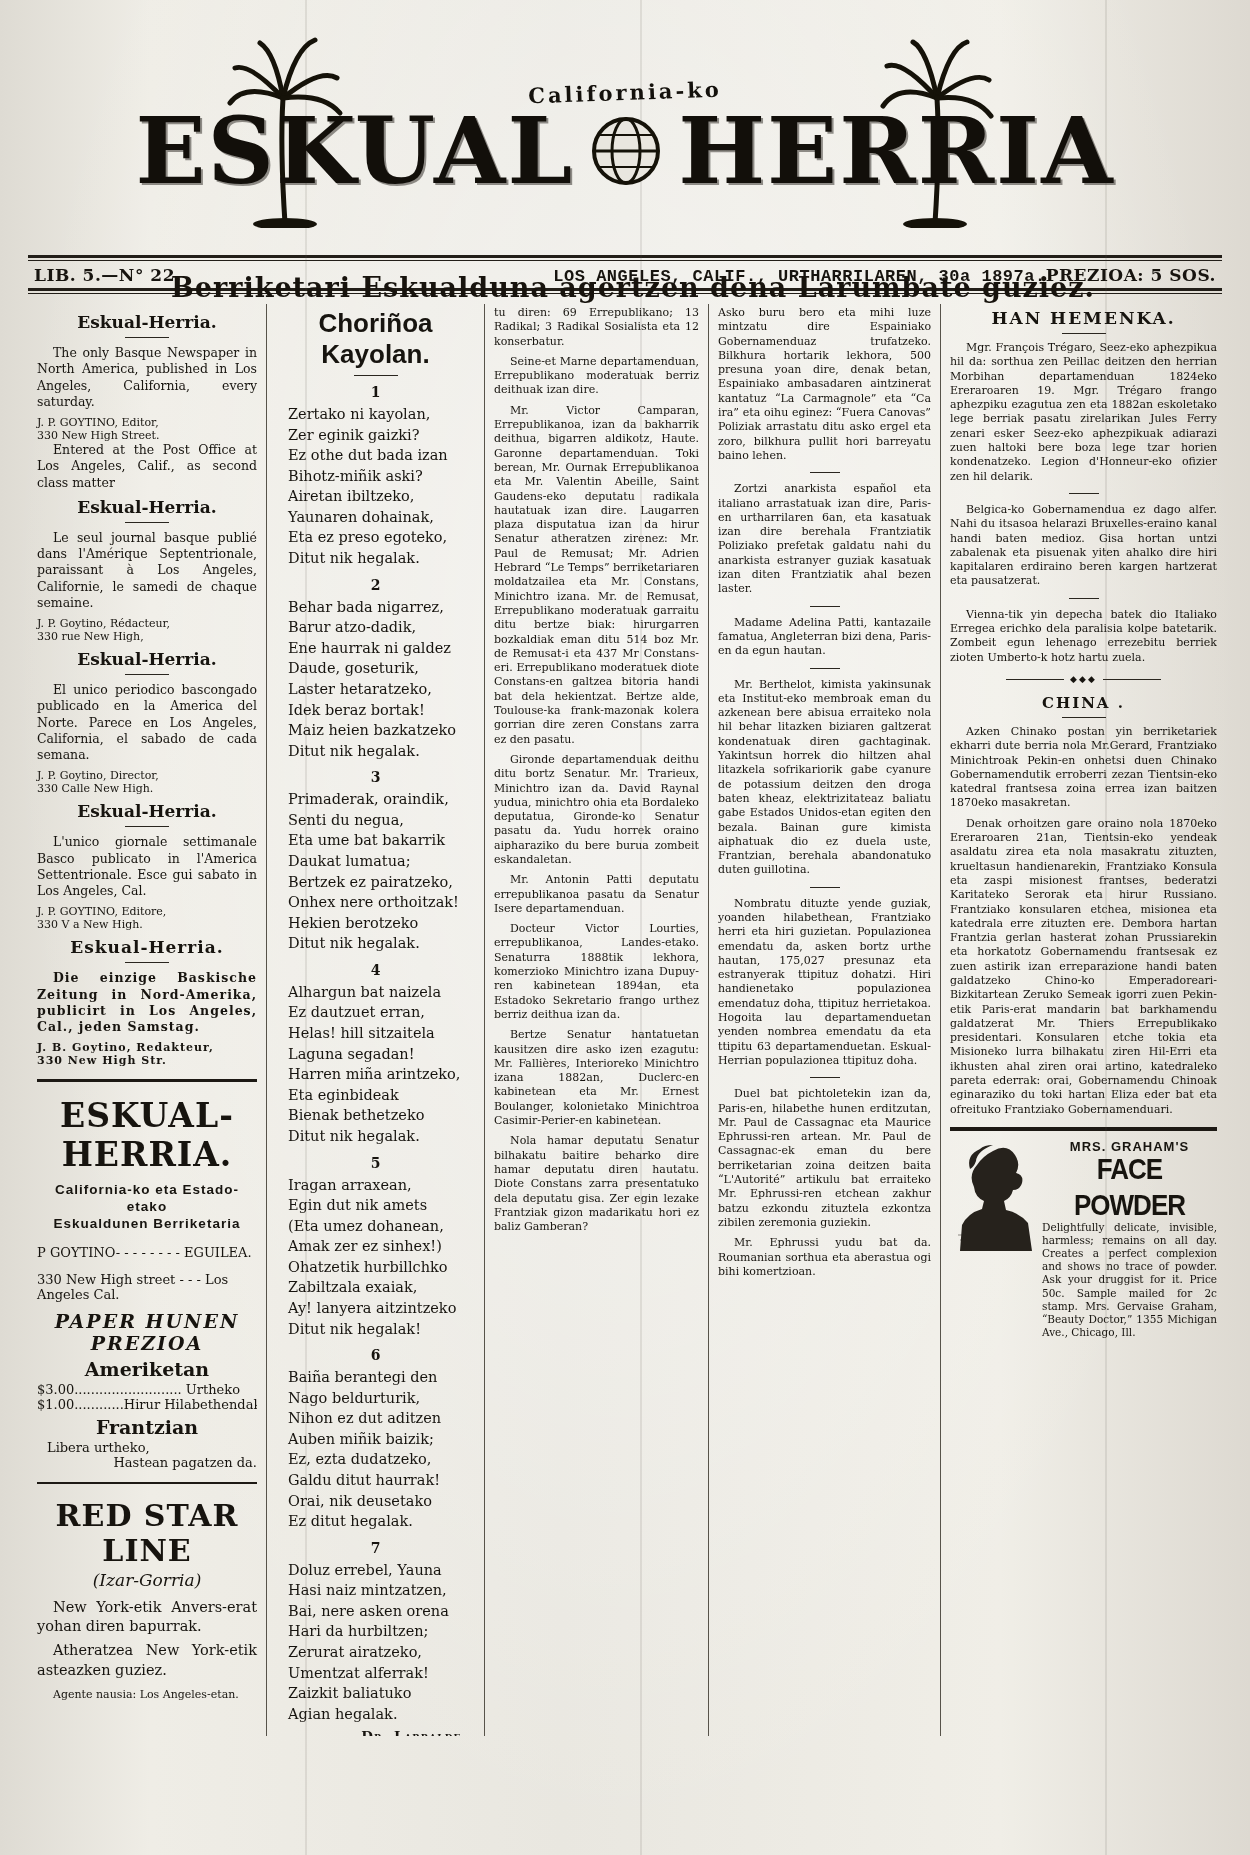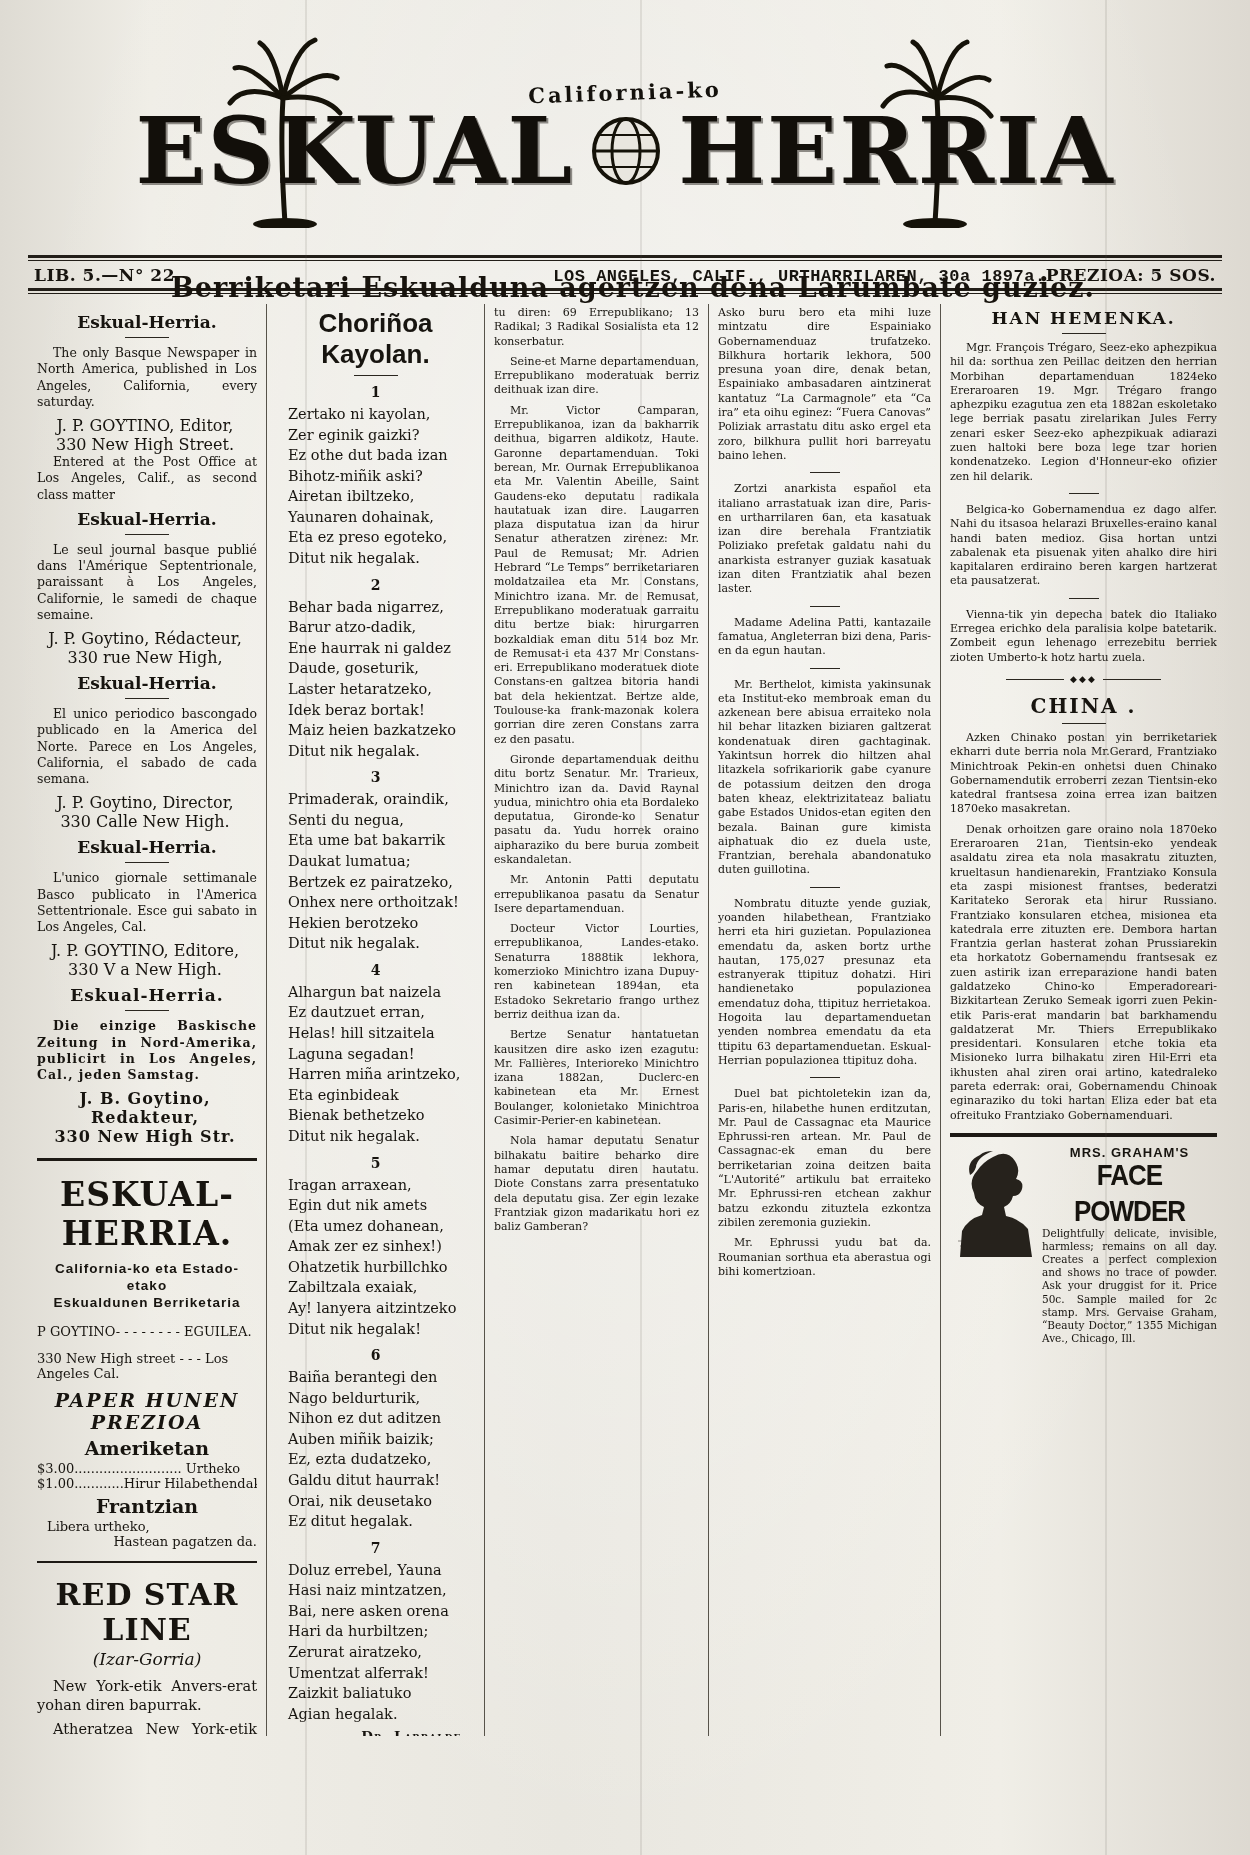--- a/index.html
+++ b/index.html
@@ -52,21 +52,21 @@
   
   .chead { text-align:center; font-weight:bold; font-size:17px; margin:6px 0 2px; }
   .chead-caps { text-align:center; font-weight:bold; font-size:17px; letter-spacing:2px; margin:10px 0 2px; }
   .rule-sm { width:44px; border-top:1px solid #2a261f; margin:5px auto 7px; }
   .rule-xs { width:30px; border-top:1px solid #2a261f; margin:9px auto; }
   .orn { display:flex; align-items:center; justify-content:center; gap:6px; margin:10px 0; }
   .orn .l { width:58px; border-top:1px solid #2a261f; }
   .orn .d { font-size:9px; letter-spacing:2px; line-height:1; }
   .para { font-size:11px; line-height:1.3; text-align:justify; text-indent:16px; margin:0 0 6px; }
   .para-sm { font-size:12.5px; }
-  .sig-r { text-align:center; font-size:16px; padding-right:4px; }
+  .sig-r { text-align:left; font-size:11px; padding-right:4px; }
   .pre { white-space:pre-line; }
   .fraktur { font-weight:bold; letter-spacing:1px; }
   
   .big-title { text-align:center; font-weight:bold; font-size:33px; letter-spacing:1px; margin:14px 0 8px; }
   .thick-rule { border-top:3px solid #1d1914; margin:12px 0 0; }
   .tagline { text-align:center; font-family:"Liberation Sans", sans-serif; font-weight:bold; font-size:13.5px; letter-spacing:1px; line-height:1.25; }
   .publine { font-size:13px; margin-top:12px; }
   .price-t { text-align:center; font-style:italic; font-weight:bold; font-size:19px; letter-spacing:2px; margin:8px 0 2px; }
   .price-s { text-align:center; font-weight:bold; font-size:19px; margin:4px 0 2px; }
   .price-l { font-size:13px; white-space:nowrap; overflow:hidden; }
@@ -297,21 +297,21 @@
       <div class="para">Mgr. François Trégaro, Seez-eko aphezpikua hil da: sorthua zen Peillac deitzen den herrian Morbihan departamenduan 1824eko Ereraroaren 19. Mgr. Trégaro frango aphezpiku ezagutua zen eta 1882an eskoletako lege berriak pasatu zirelarikan Jules Ferry zenari esker Seez-eko aphezpikuak adiarazi zuen haltoki bere boza lege tzar horien kondenatzeko. Legion d'Honneur-eko ofizier zen hil delarik.</div>
       <div class="rule-xs"></div>
       <div class="para">Belgica-ko Gobernamendua ez dago alfer. Nahi du itsasoa helarazi Bruxelles-eraino kanal handi baten medioz. Gisa hortan untzi zabalenak eta pisuenak yiten ahalko dire hiri kapitalaren erdiraino beren kargen hartzerat eta pausatzerat.</div>
       <div class="rule-xs"></div>
       <div class="para">Vienna-tik yin depecha batek dio Italiako Erregea erichko dela paralisia kolpe batetarik. Zombeit egun lehenago errezebitu berriek zioten Umberto-k hotz hartu zuela.</div>
       <div class="orn">
           <span class="l"></span>
           <span class="d">◆◆◆</span>
           <span class="l"></span>
         </div>
-      <div class="chead-caps" style="font-size:20px">CHINA .</div>
+      <div class="chead-caps" style="font-size:15px">CHINA .</div>
       <div class="rule-sm"></div>
       <div class="para">Azken Chinako postan yin berriketariek ekharri dute berria nola Mr.Gerard, Frantziako Minichtroak Pekin-en onhetsi duen Chinako Gobernamendutik erroberri zezan Tientsin-eko katedral frantsesa zoina errea izan baitzen 1870eko masakretan.</div>
       <div class="para">Denak orhoitzen gare oraino nola 1870eko Ereraroaren 21an, Tientsin-eko yendeak asaldatu zirea eta nola masakratu zituzten, krueltasun handienarekin, Frantziako Konsula eta zaspi misionest frantses, bederatzi Karitateko Serorak eta hirur Russiano. Frantziako konsularen etchea, misionea eta katedrala erre zituzten ere. Dembora hartan Frantzia gerlan hasterat zohan Prussiarekin eta horkatotz Gobernamendu frantsesak ez zuen astirik izan erreparazione handi baten galdatzeko Chino-ko Emperadoreari-Bizkitartean Zeruko Semeak igorri zuen Pekin-etik Paris-erat mandarin bat barkhamendu galdatzerat Mr. Thiers Errepublikako presidentari. Konsularen etche tokia eta Misioneko lurra bilhakatu ziren Hil-Erri eta ikhusten ahal ziren orai artino, katedraleko pareta ederrak: orai, Gobernamendu Chinoak eginaraziko du toki hartan Eliza eder bat eta ofreituko Frantziako Gobernamenduari.</div>
       <div class="fp-ad">
         <svg width="86" height="112" viewBox="0 0 86 112">
           <g fill="#26221c">
             <path d="M43 12 q14 -8 22 4 q6 9 1 18 q8 2 6 10 q-2 7 -9 7 q-2 8 -9 11 l2 9 q14 3 22 13 l4 28 l-72 0 l2 -26 q6 -12 20 -16 l2 -8 q-9 -4 -10 -14 q-6 -12 3 -22 q6 -9 16 -14z"></path>
             <path d="M20 30 q-4 -14 10 -20 q4 -4 13 -4 q-16 6 -17 16 q-2 6 -6 8z"></path>
           </g>
           <g stroke="#26221c" stroke-width="1" opacity=".5">

